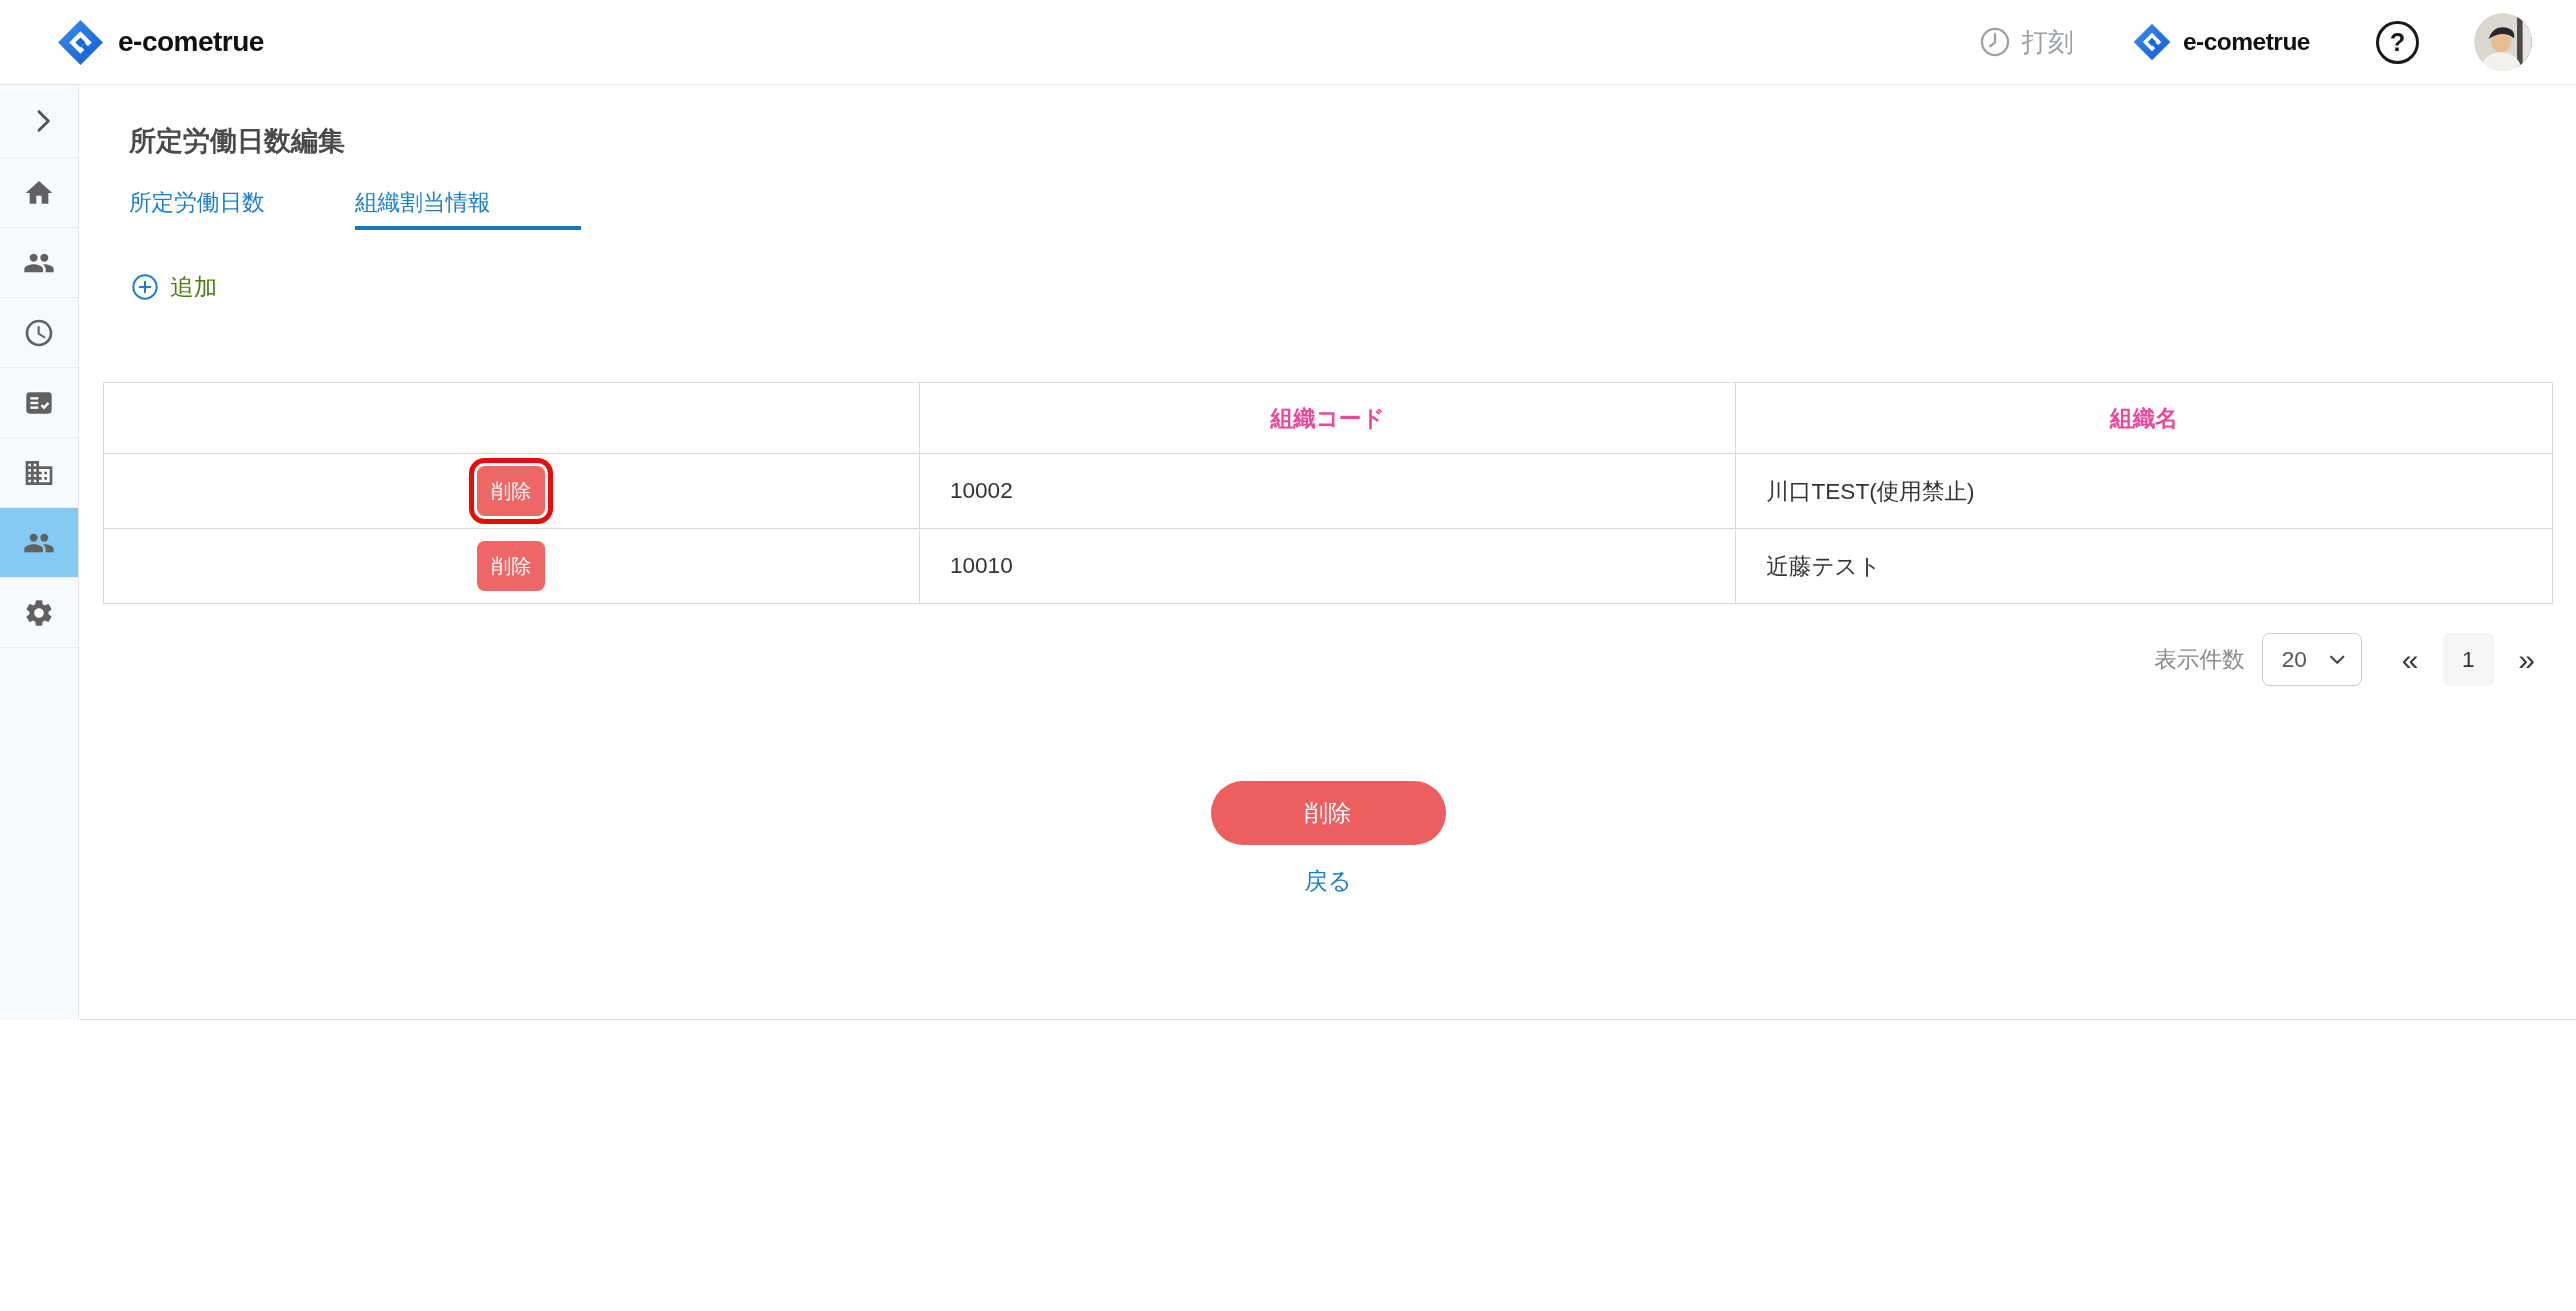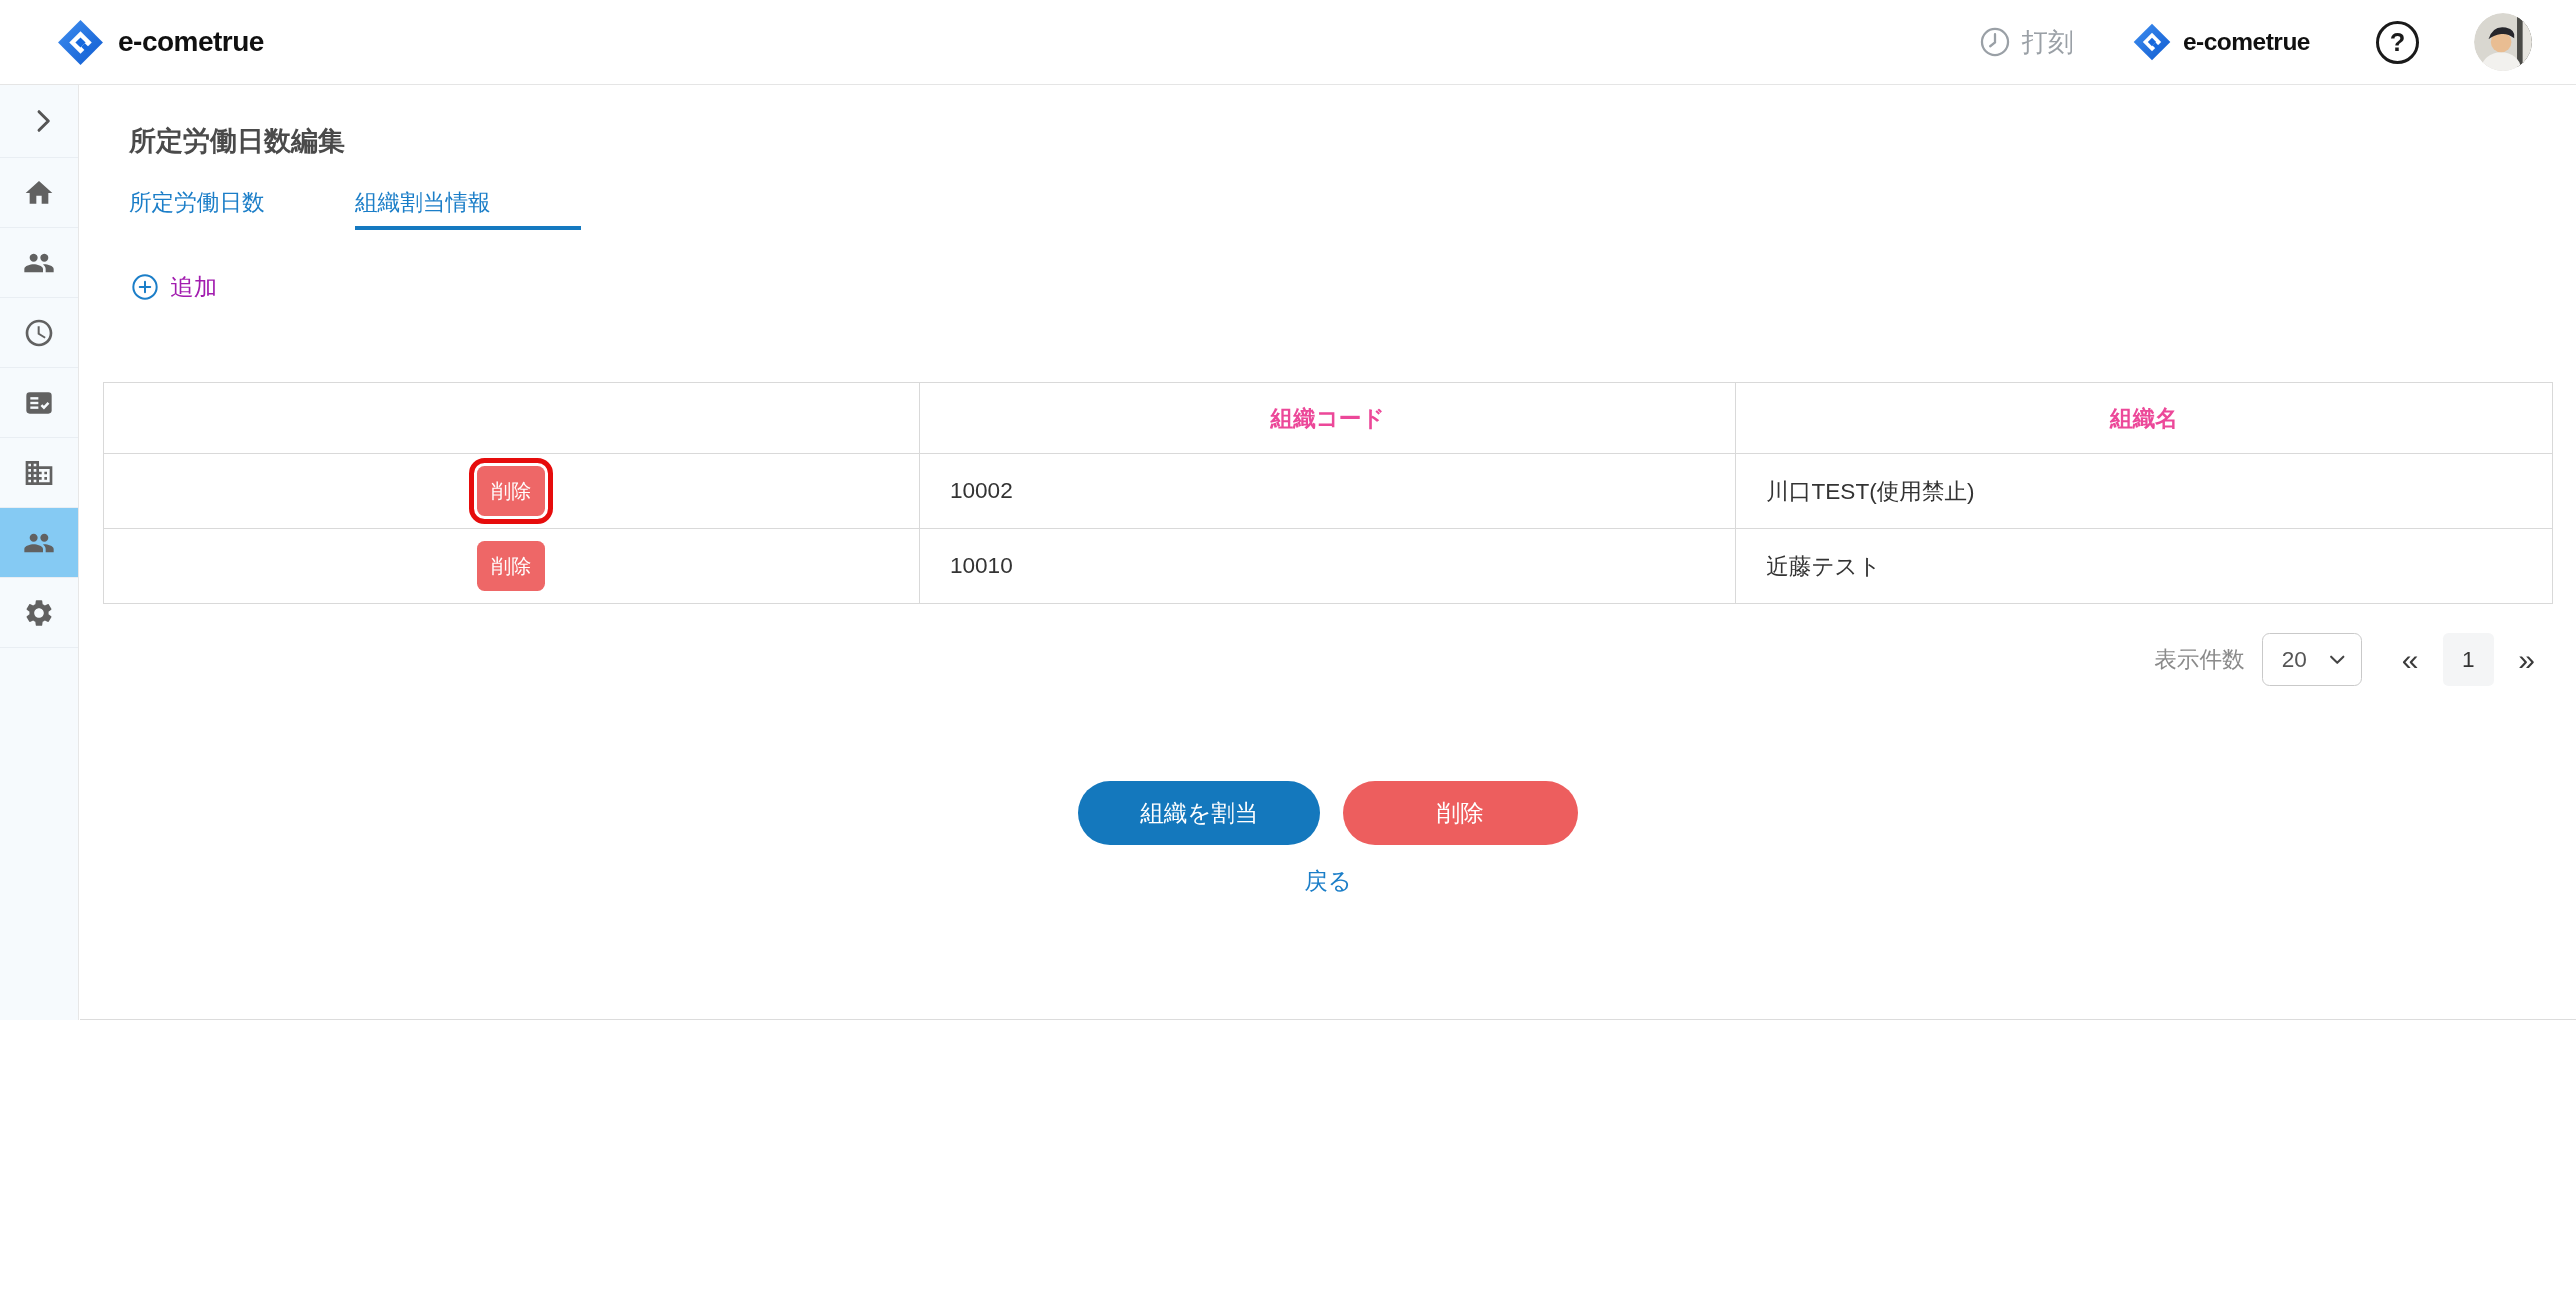--- a/index.html
+++ b/index.html
@@ -35,21 +35,21 @@
   .main { position:absolute; left:80px; top:85px; right:0; height:935px;
           background:#fff; border-bottom:0.9px solid #dcdcdc; }
   .page-title { position:absolute; left:49px; top:38px; font-size:27px; font-weight:bold; color:#4a4a4a; }
 
   .tabs { position:absolute; left:49px; top:94px; display:flex; }
   .tab { width:226px; height:51px; display:flex; align-items:center; justify-content:flex-start;
          font-size:22.6px; color:#1b7ec8; border-bottom:4.7px solid transparent; cursor:pointer; }
   .tab.active { border-bottom-color:#1579c0; }
 
   .add-row { position:absolute; left:51px; top:186px; display:flex; align-items:center; gap:11.3px;
-             font-size:23.5px; color:#a21caf; cursor:pointer; }
+             font-size:23.5px; color:#4d7c0f; cursor:pointer; }
 
   .grid { position:absolute; left:22.6px; top:297px; width:2450px; }
   table { width:100%; border-collapse:collapse; table-layout:fixed; }
   th,td { border:0.9px solid #d9d9d9; }
   th { height:71px; font-size:22.6px; font-weight:bold; color:#ec4899; text-align:center; }
   td { height:75px; font-size:22.6px; color:#333; padding-left:30px; text-align:left; }
   td.action-cell { text-align:center; padding:0; }
   .del-btn { background:#ee6767; color:#fff; font-size:20px; border:none; border-radius:7.5px;
              padding:11.3px 14px; cursor:pointer; }
   .del-btn.ring { outline:5.6px solid #e60c0c; outline-offset:3.8px; }
@@ -239,21 +239,20 @@
         <svg width="24.5" height="24.5" viewBox="0 0 24 24" fill="none">
           <path d="M6 9.5l6 6 6-6" stroke="#444" stroke-width="2" stroke-linecap="round" stroke-linejoin="round"></path>
         </svg>
       </div>
       <span class="pg-arrow pg-prev">«</span>
       <span class="pg-current">1</span>
       <span class="pg-arrow">»</span>
     </div>
 
     <div class="actions">
-      <button class="btn btn-primary">組織を割当</button>
       <button class="btn btn-danger">削除</button>
     </div>
 
     <div class="back-row">
       <a class="back-link">戻る</a>
     </div>
 
   </main>
 </div>
 

